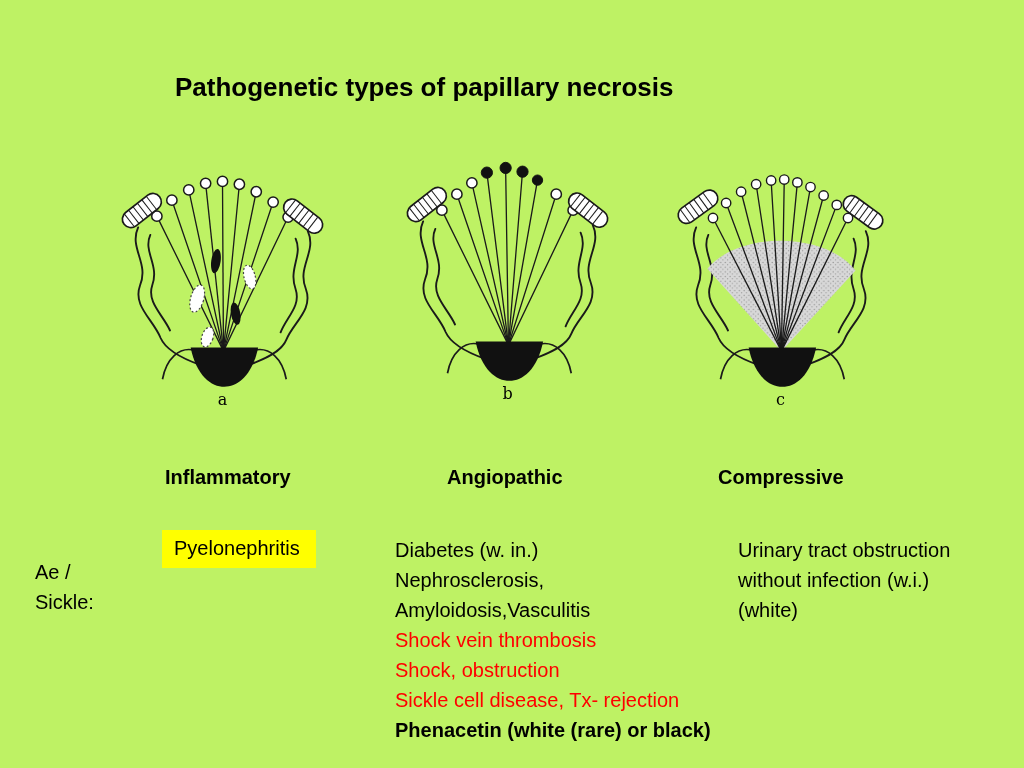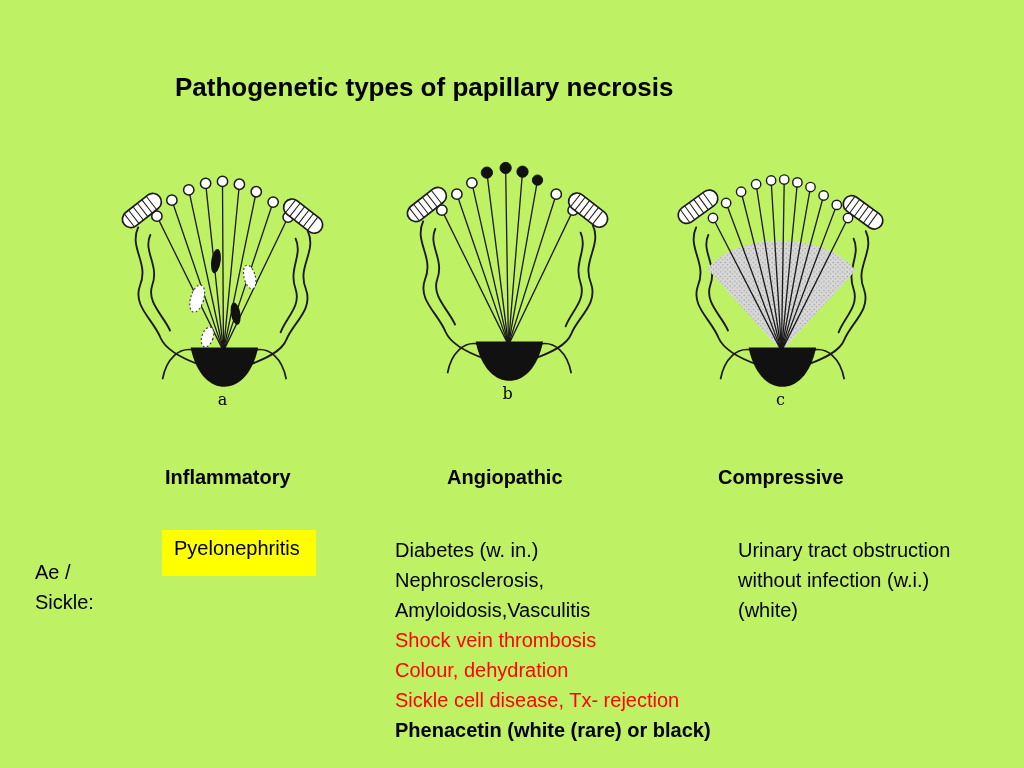--- a/index.html
+++ b/index.html
@@ -5,21 +5,21 @@
   html,body{margin:0;padding:0;background:#ffffff;}
   .slide{position:relative;width:1024px;height:768px;background:#bef264;font-family:"Liberation Sans",sans-serif;color:#000000;overflow:hidden;}
   .title{position:absolute;left:175px;top:72px;margin:0;font-size:26px;font-weight:700;}
   .fig{position:absolute;margin:0;width:225px;}
   .fig svg{display:block;width:225px;height:auto;}
   .fig-letter{text-align:center;font-family:"DejaVu Serif",serif;font-size:16px;margin-top:-4px;}
   .heading{position:absolute;font-size:20px;font-weight:700;white-space:nowrap;}
   .line{font-size:20px;line-height:30px;white-space:nowrap;}
   .list{position:absolute;}
   .bold{font-weight:700;}
-  .highlight{position:absolute;padding:3px 16px 13px 12px;}
+  .highlight{position:absolute;padding:3px 16px 5px 12px;}
   .row-label{position:absolute;}
 </style>
 </head>
 <body>
 
 <div class="slide">
 
   <h1 class="title">Pathogenetic types of papillary necrosis</h1>
 
   <figure class="fig" style="left:110px;top:158px">
@@ -247,21 +247,21 @@
     <div class="line">Sickle:</div>
   </div>
 
   <div class="highlight line" style="left: 162px; top: 530px; background-color: rgb(255, 255, 0);">Pyelonephritis</div>
 
   <div class="list" style="left:395px;top:535px">
     <div class="line">Diabetes (w. in.)</div>
     <div class="line">Nephrosclerosis,</div>
     <div class="line">Amyloidosis,Vasculitis</div>
     <div class="line" style="color: rgb(255, 0, 0);">Shock vein thrombosis</div>
-    <div class="line" style="color: rgb(255, 0, 0);">Colour, dehydration</div>
+    <div class="line" style="color: rgb(255, 0, 0);">Shock, obstruction</div>
     <div class="line" style="color: rgb(255, 0, 0);">Sickle cell disease, Tx- rejection</div>
     <div class="line bold">Phenacetin (white (rare) or black)</div>
   </div>
 
   <div class="list" style="left:738px;top:535px">
     <div class="line">Urinary tract obstruction</div>
     <div class="line">without infection (w.i.)</div>
     <div class="line">(white)</div>
   </div>
 

